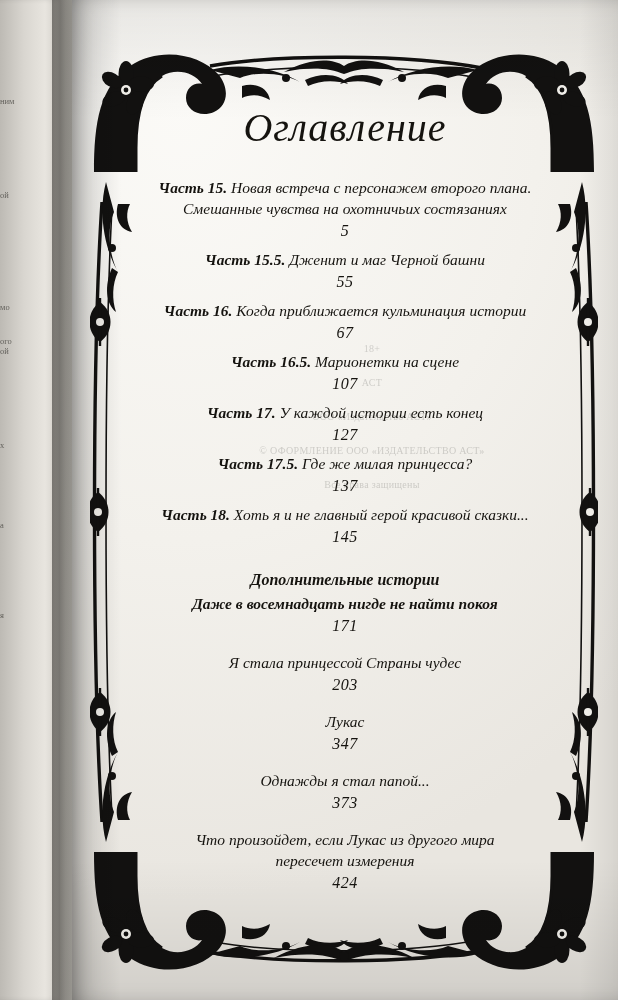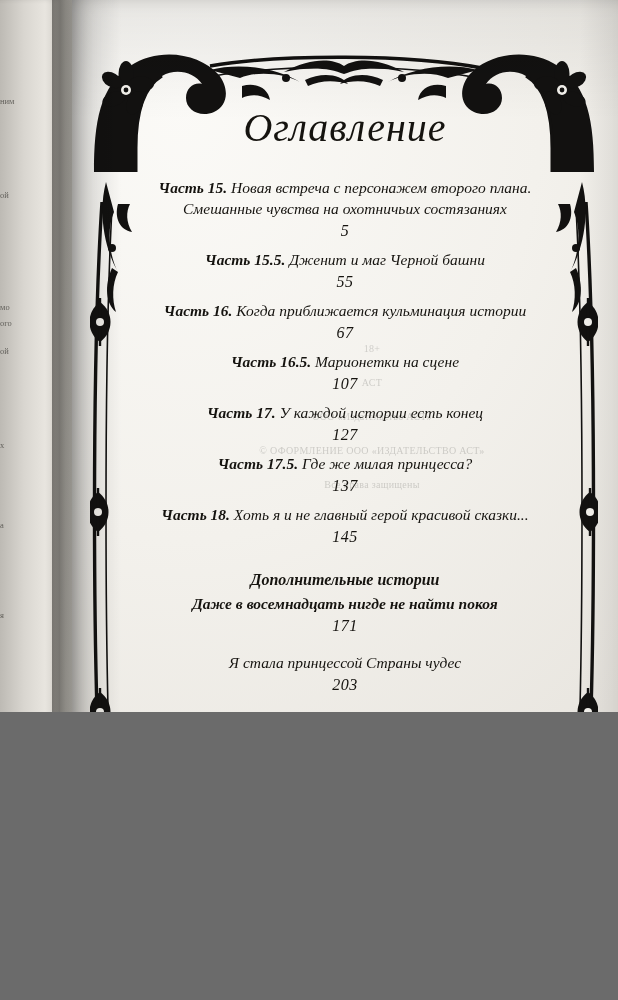--- a/index.html
+++ b/index.html
@@ -3,21 +3,21 @@
 <meta charset="utf-8">
 <style>
   html, body {
     margin: 0;
     padding: 0;
     background: #6b6b6b;
   }
   #page {
     position: relative;
     width: 618px;
-    height: 712px;
+    height: 1000px;
     overflow: hidden;
     background: #8e8b86;
     font-family: "Liberation Serif", serif;
   }
 
   
   .desk {
     position: absolute;
     inset: 0;
     background:
@@ -136,21 +136,21 @@
 <body>
 
 <div id="page">
 
   <div class="desk"></div>
 
   <div class="left-page">
     <div class="lp-text" style="top:96px">ним</div>
     <div class="lp-text" style="top:190px">ой</div>
     <div class="lp-text" style="top:302px">мо</div>
-    <div class="lp-text" style="top:318px">ого</div>
+    <div class="lp-text" style="top:336px">ого</div>
     <div class="lp-text" style="top:346px">ой</div>
     <div class="lp-text" style="top:440px">х</div>
     <div class="lp-text" style="top:520px">а</div>
     <div class="lp-text" style="top:610px">я</div>
   </div>
   <div class="gutter"></div>
 
   <div class="page-sheet">
 
     <div class="ghost-text">18+

